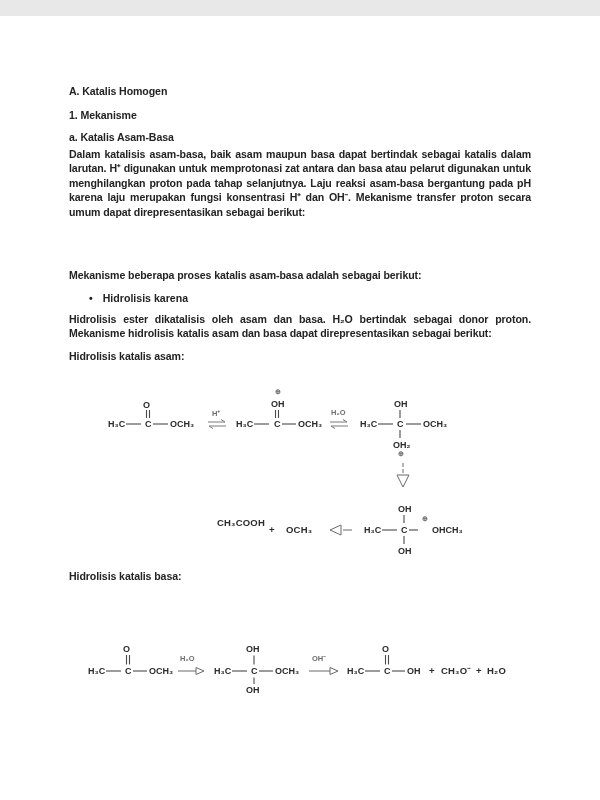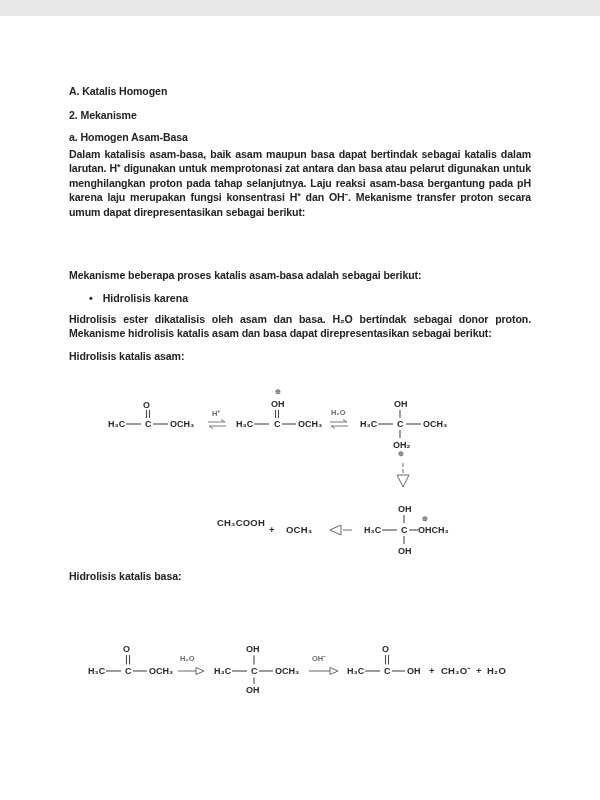--- a/index.html
+++ b/index.html
@@ -21,22 +21,22 @@
   .sm { font-size:7.5px; color:#6e6e6e; line-height:8px; }
   .chg { font-size:7px; color:#6e6e6e; line-height:7px; }
   .prod { font-size:9.5px; letter-spacing:0.2px; }
 </style>
 </head>
 <body>
 
 <div class="page">
 
   <div class="txt h" style="top:68px">A. Katalis Homogen</div>
-  <div class="txt h" style="top:92px">2. Mekanisme</div>
-  <div class="txt h" style="top:114px">a. Homogen Asam-Basa</div>
+  <div class="txt h" style="top:92px">1. Mekanisme</div>
+  <div class="txt h" style="top:114px">a. Katalis Asam-Basa</div>
 
   <div class="txt para" style="top:131px">Dalam katalisis asam-basa, baik asam maupun basa dapat bertindak sebagai katalis dalam larutan. H⁺ digunakan untuk memprotonasi zat antara dan basa atau pelarut digunakan untuk menghilangkan proton pada tahap selanjutnya. Laju reaksi asam-basa bergantung pada pH karena laju merupakan fungsi konsentrasi H⁺ dan OH⁻. Mekanisme transfer proton secara umum dapat direpresentasikan sebagai berikut:</div>
 
 
   <div class="txt h" style="top:252px">Mekanisme beberapa proses katalis asam-basa adalah sebagai berikut:</div>
 
   <div class="bullet-row" style="top:276px">
     <span>•</span><span class="btxt">Hidrolisis karena</span>
   </div>
 
@@ -102,21 +102,21 @@
     <span class="al" style="left:313px;top:56px">OH₂</span>
     <span class="al chg" style="left:318px;top:66px">⊕</span>
 
     <span class="al prod" style="left:137px;top:134px">CH₃COOH</span>
     <span class="al prod" style="left:189px;top:141px">+</span>
     <span class="al prod" style="left:206px;top:141px">OCH₃</span>
     <span class="al" style="left:318px;top:120px">OH</span>
     <span class="al" style="left:284px;top:141px">H₃C</span>
     <span class="al" style="left:321px;top:141px">C</span>
     <span class="al chg" style="left:342px;top:131px">⊕</span>
-    <span class="al" style="left:338px;top:141px">OHCH₃</span>
+    <span class="al" style="left:352px;top:141px">OHCH₃</span>
     <span class="al" style="left:318px;top:162px">OH</span>
   </div>
 
   <div class="txt h" style="top:553px">Hidrolisis katalis basa:</div>
 
   <div class="scheme" style="left:75px; top:622px; width:450px; height:78px">
     <svg width="450" height="78" viewBox="0 0 450 78">
       <g stroke="#4a4a4a" stroke-width="1.1">
         <line x1="31" y1="33" x2="46" y2="33"></line>
         <line x1="51.5" y1="17" x2="51.5" y2="26.5"></line>

